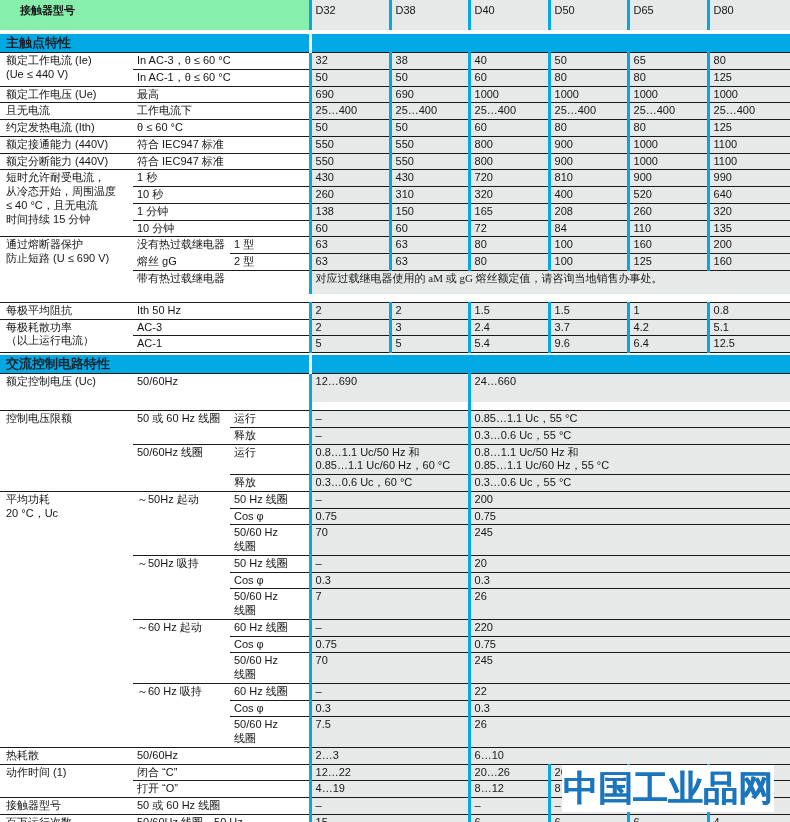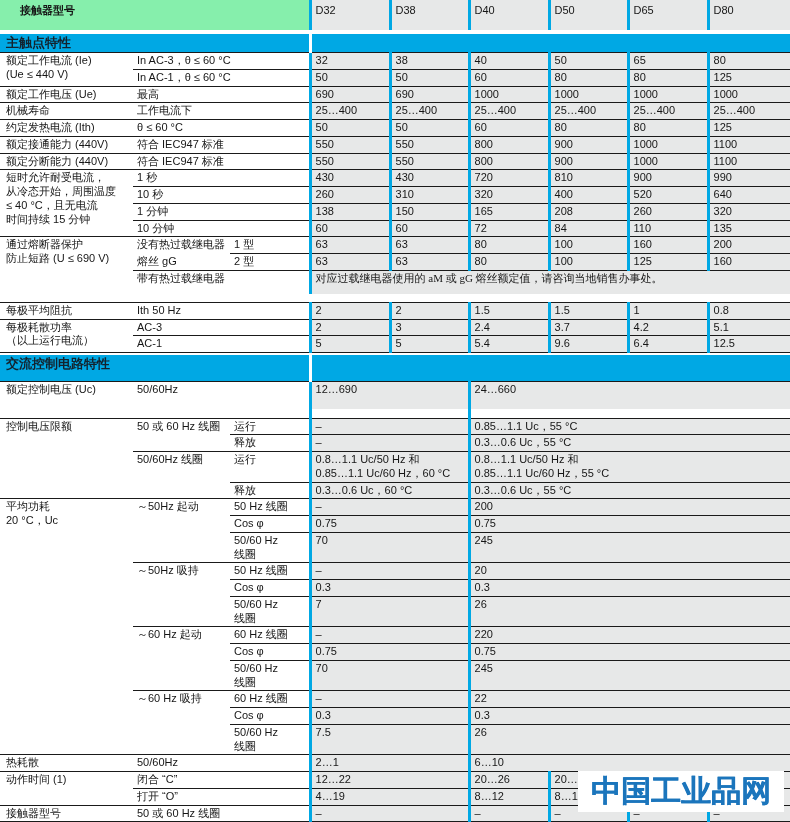--- a/index.html
+++ b/index.html
@@ -23,23 +23,23 @@
   .l0{padding-left:6px;}
   .l1n{border-top:none;}
   
   .d,.d2,.d4,.df{background:#e7e8e8;border-left:3px solid #00a8e4;border-top:1px solid #1a1a1a;}
   
   .sp{background:#ffffff;}
   .spc{background:#ffffff;border-left:3px solid #00a8e4;}
   .spb{background:#ffffff;border-top:1px solid #1a1a1a;}
   
   #logo{
-    position:absolute;right:6px;bottom:10px;background:#ffffff;
-    color:#1b75bc;font-size:30px;font-weight:bold;letter-spacing:0px;
-    padding:0 13px;text-shadow:0.5px 0 0 #1b75bc;z-index:5;
+    position:absolute;right:16px;bottom:10px;background:#ffffff;
+    color:#1b75bc;font-size:35px;font-weight:bold;letter-spacing:0px;
+    padding:0 1px;text-shadow:0.5px 0 0 #1b75bc;z-index:5;
   }
 </style>
 </head>
 <body>
 
 <div>
   <table id="spec-table">
     <colgroup>
       <col style="width:133px">
         <col style="width:97px">
@@ -92,21 +92,21 @@
           <td class="l0">额定工作电压 (Ue)</td>
           <td class="l1" colspan="2">最高</td>
           <td class="d">690</td>
           <td class="d">690</td>
           <td class="d">1000</td>
           <td class="d">1000</td>
           <td class="d">1000</td>
           <td class="d">1000</td>
         </tr>
         <tr>
-          <td class="l0">机械寿命</td>
+          <td class="l0">且无电流</td>
           <td class="l1" colspan="2">工作电流下</td>
           <td class="d">25…400</td>
           <td class="d">25…400</td>
           <td class="d">25…400</td>
           <td class="d">25…400</td>
           <td class="d">25…400</td>
           <td class="d">25…400</td>
         </tr>
         <tr>
           <td class="l0">约定发热电流 (Ith)</td>
@@ -233,21 +233,21 @@
           <td class="d">5</td>
           <td class="d">5</td>
           <td class="d">5.4</td>
           <td class="d">9.6</td>
           <td class="d">6.4</td>
           <td class="d">12.5</td>
         </tr>
         <tr style="height: 2px;">
           <td class="spb" colspan="9"></td>
         </tr>
-        <tr style="height: 26px;">
+        <tr style="height: 18px;">
           <td class="bar" colspan="3">交流控制电路特性</td>
           <td class="barR" colspan="6"></td>
         </tr>
         <tr style="height: 28px;">
           <td class="l0">额定控制电压 (Uc)</td>
           <td class="l1" colspan="2">50/60Hz</td>
           <td class="d2" colspan="2">12…690</td>
           <td class="d4" colspan="4">24…660</td>
         </tr>
         <tr style="height: 9px;">
@@ -346,21 +346,21 @@
         </tr>
         <tr style="height: 28px;">
           <td class="l2">50/60 Hz
 线圈</td>
           <td class="d2" colspan="2">7.5</td>
           <td class="d4" colspan="4">26</td>
         </tr>
         <tr>
           <td class="l0">热耗散</td>
           <td class="l1" colspan="2">50/60Hz</td>
-          <td class="d2" colspan="2">2…1</td>
+          <td class="d2" colspan="2">2…3</td>
           <td class="d4" colspan="4">6…10</td>
         </tr>
         <tr>
           <td class="l0" rowspan="2">动作时间 (1)</td>
           <td class="l1" colspan="2">闭合 “C”</td>
           <td class="d2" colspan="2">12…22</td>
           <td class="d">20…26</td>
           <td class="d">20…26</td>
           <td class="d">20…26</td>
           <td class="d">20…35</td>

